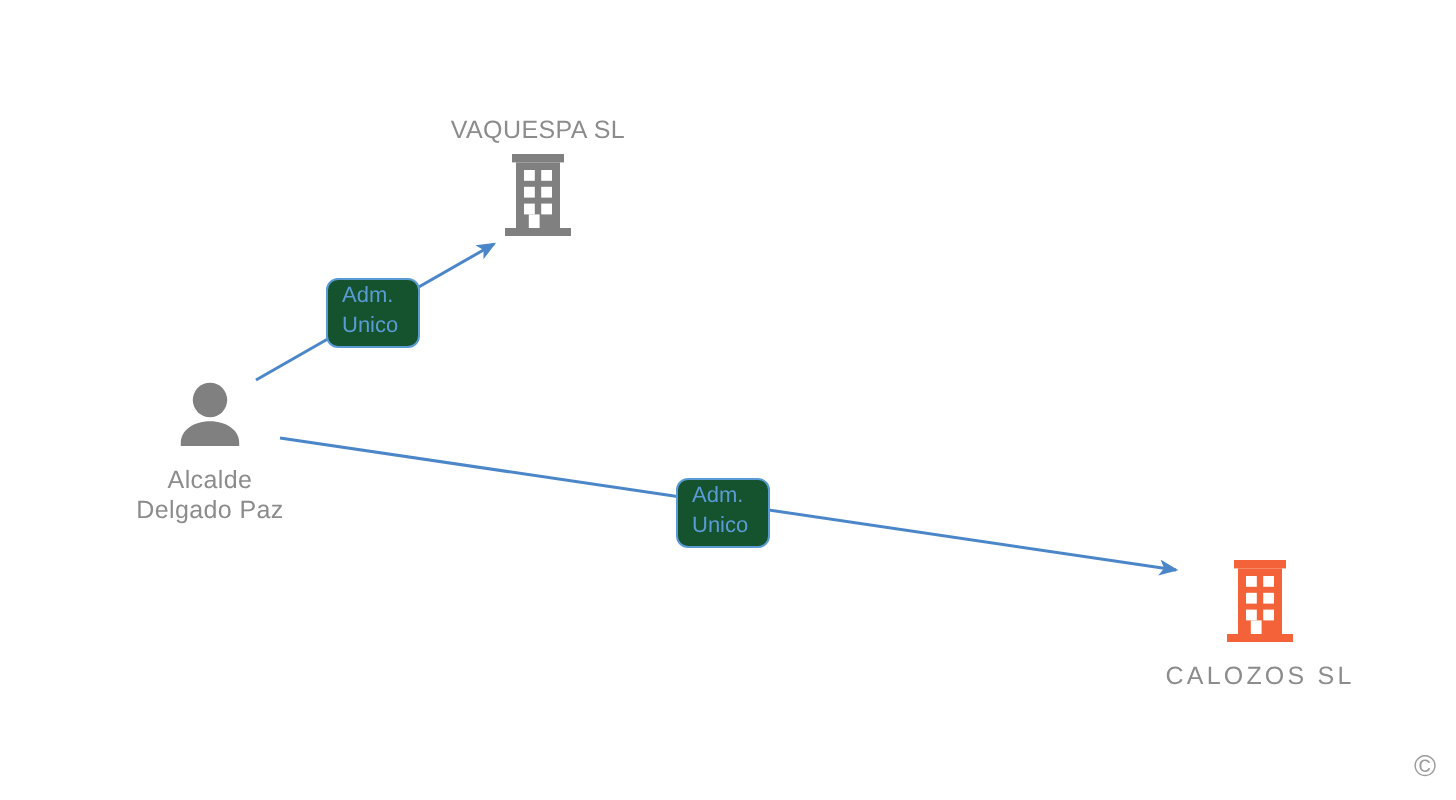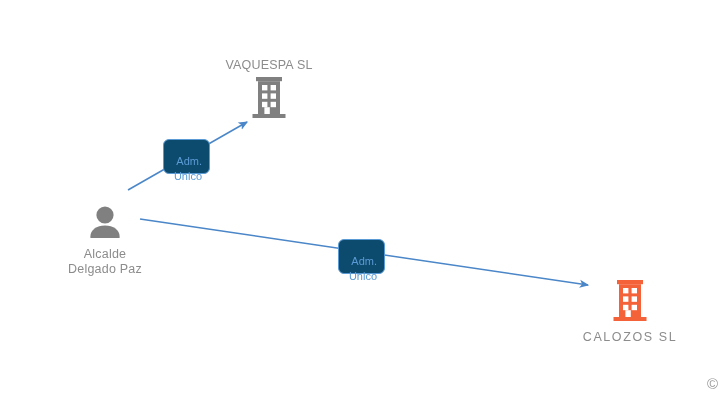--- a/index.html
+++ b/index.html
@@ -45,21 +45,21 @@
     white-space: pre-line;
     letter-spacing: 0.2px;
   }
   .node-label.spaced {
     letter-spacing: 1.6px;
   }
 
   
   #node-person {
     left: 30px;
-    top: 205px;
+    top: 190px;
     justify-content: flex-end;
   }
   
   #node-vaquespa {
     left: 194px;
     top: 58px;
   }
   #node-vaquespa .node-label {
     margin-top: 0;
     margin-bottom: 4px;
@@ -70,26 +70,26 @@
     left: 555px;
     top: 280px;
   }
 
   
   .edge-label {
     position: absolute;
     box-sizing: border-box;
     border: 1.4px solid #5b9bd5;
     border-radius: 6px;
-    background: #0c4a6e;
+    background: #14532d;
     color: #5b9bd5;
     font-size: 11px;
     line-height: 15px;
-    padding: 14px 7px 3px 7px;
-    text-align: right;
+    padding: 1px 7px 3px 7px;
+    text-align: left;
     white-space: pre-line;
   }
   #edge-label-1 {
     left: 163px;
     top: 139px;
     width: 47px;
     height: 35px;
   }
   #edge-label-2 {
     left: 338px;

